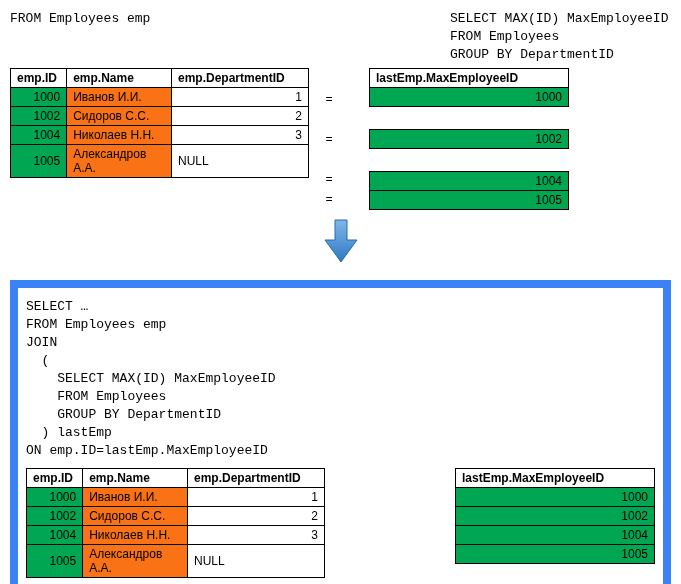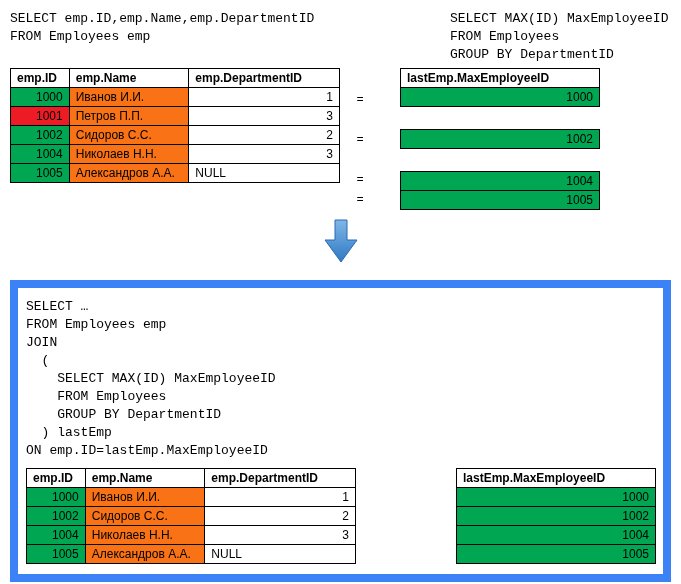--- a/index.html
+++ b/index.html
@@ -9,41 +9,40 @@
 .left-block{width:380px}
 .right-block{margin-left:60px}
 table{border-collapse:collapse;font-family:Arial,sans-serif;font-size:12px}
 th{border:1px solid #000;padding:2px 6px;text-align:left;font-weight:bold;background:#fff}
 td{border:1px solid #000;padding:2px 6px}
 .id-green{background:#00a651;color:#000;text-align:right}
 .id-red{background:#ed1c24;color:#000;text-align:right}
 .name-cell{background:#f97316}
 .dept-cell{background:#fff;text-align:right}
 .max-cell{background:#00a651;color:#000;text-align:right}
-.emp-table{width:330px}
+.emp-table{width:299px}
 .emp-table th:nth-child(1){width:48px}
 .emp-table th:nth-child(2){width:120px}
 .emp-table th:nth-child(3){width:150px}
 .max-table{width:200px}
 .max-table th{width:200px}
 .eq-col{width:40px;text-align:center}
 .eq{height:20px;line-height:20px;text-align:center}
 .spacer-head{height:22px}
 .arrow-wrap{text-align:center;margin:8px 0}
 .result-box{border:8px solid #3b82f6;padding:10px 8px;margin-top:12px}
 .result-row{display:flex;align-items:flex-start;margin-top:8px}
 .result-left{width:330px}
 .result-right{margin-left:100px}
 </style>
 </head>
 <body>
 
 <div class="top-wrap">
   <div class="left-block">
-    <div class="sql">SELECT emp.ID,emp.Name,emp.DepartmentID</div>
     <div class="sql">FROM Employees emp</div>
   </div>
   <div class="right-block">
     <div class="sql">SELECT MAX(ID) MaxEmployeeID</div>
     <div class="sql">FROM Employees</div>
     <div class="sql">GROUP BY DepartmentID</div>
   </div>
 </div>
 
 <div class="row" style="margin-top:4px">
@@ -54,25 +53,20 @@
           <th>emp.ID</th>
           <th>emp.Name</th>
           <th>emp.DepartmentID</th>
         </tr>
       </thead>
       <tbody id="emp-tbody">
           <tr>
             <td class="id-green">1000</td>
             <td class="name-cell">Иванов И.И.</td>
             <td class="dept-cell">1</td>
-          </tr>
-          <tr>
-            <td class="id-red">1001</td>
-            <td class="name-cell">Петров П.П.</td>
-            <td class="dept-cell">3</td>
           </tr>
           <tr>
             <td class="id-green">1002</td>
             <td class="name-cell">Сидоров С.С.</td>
             <td class="dept-cell">2</td>
           </tr>
           <tr>
             <td class="id-green">1004</td>
             <td class="name-cell">Николаев Н.Н.</td>
             <td class="dept-cell">3</td>

